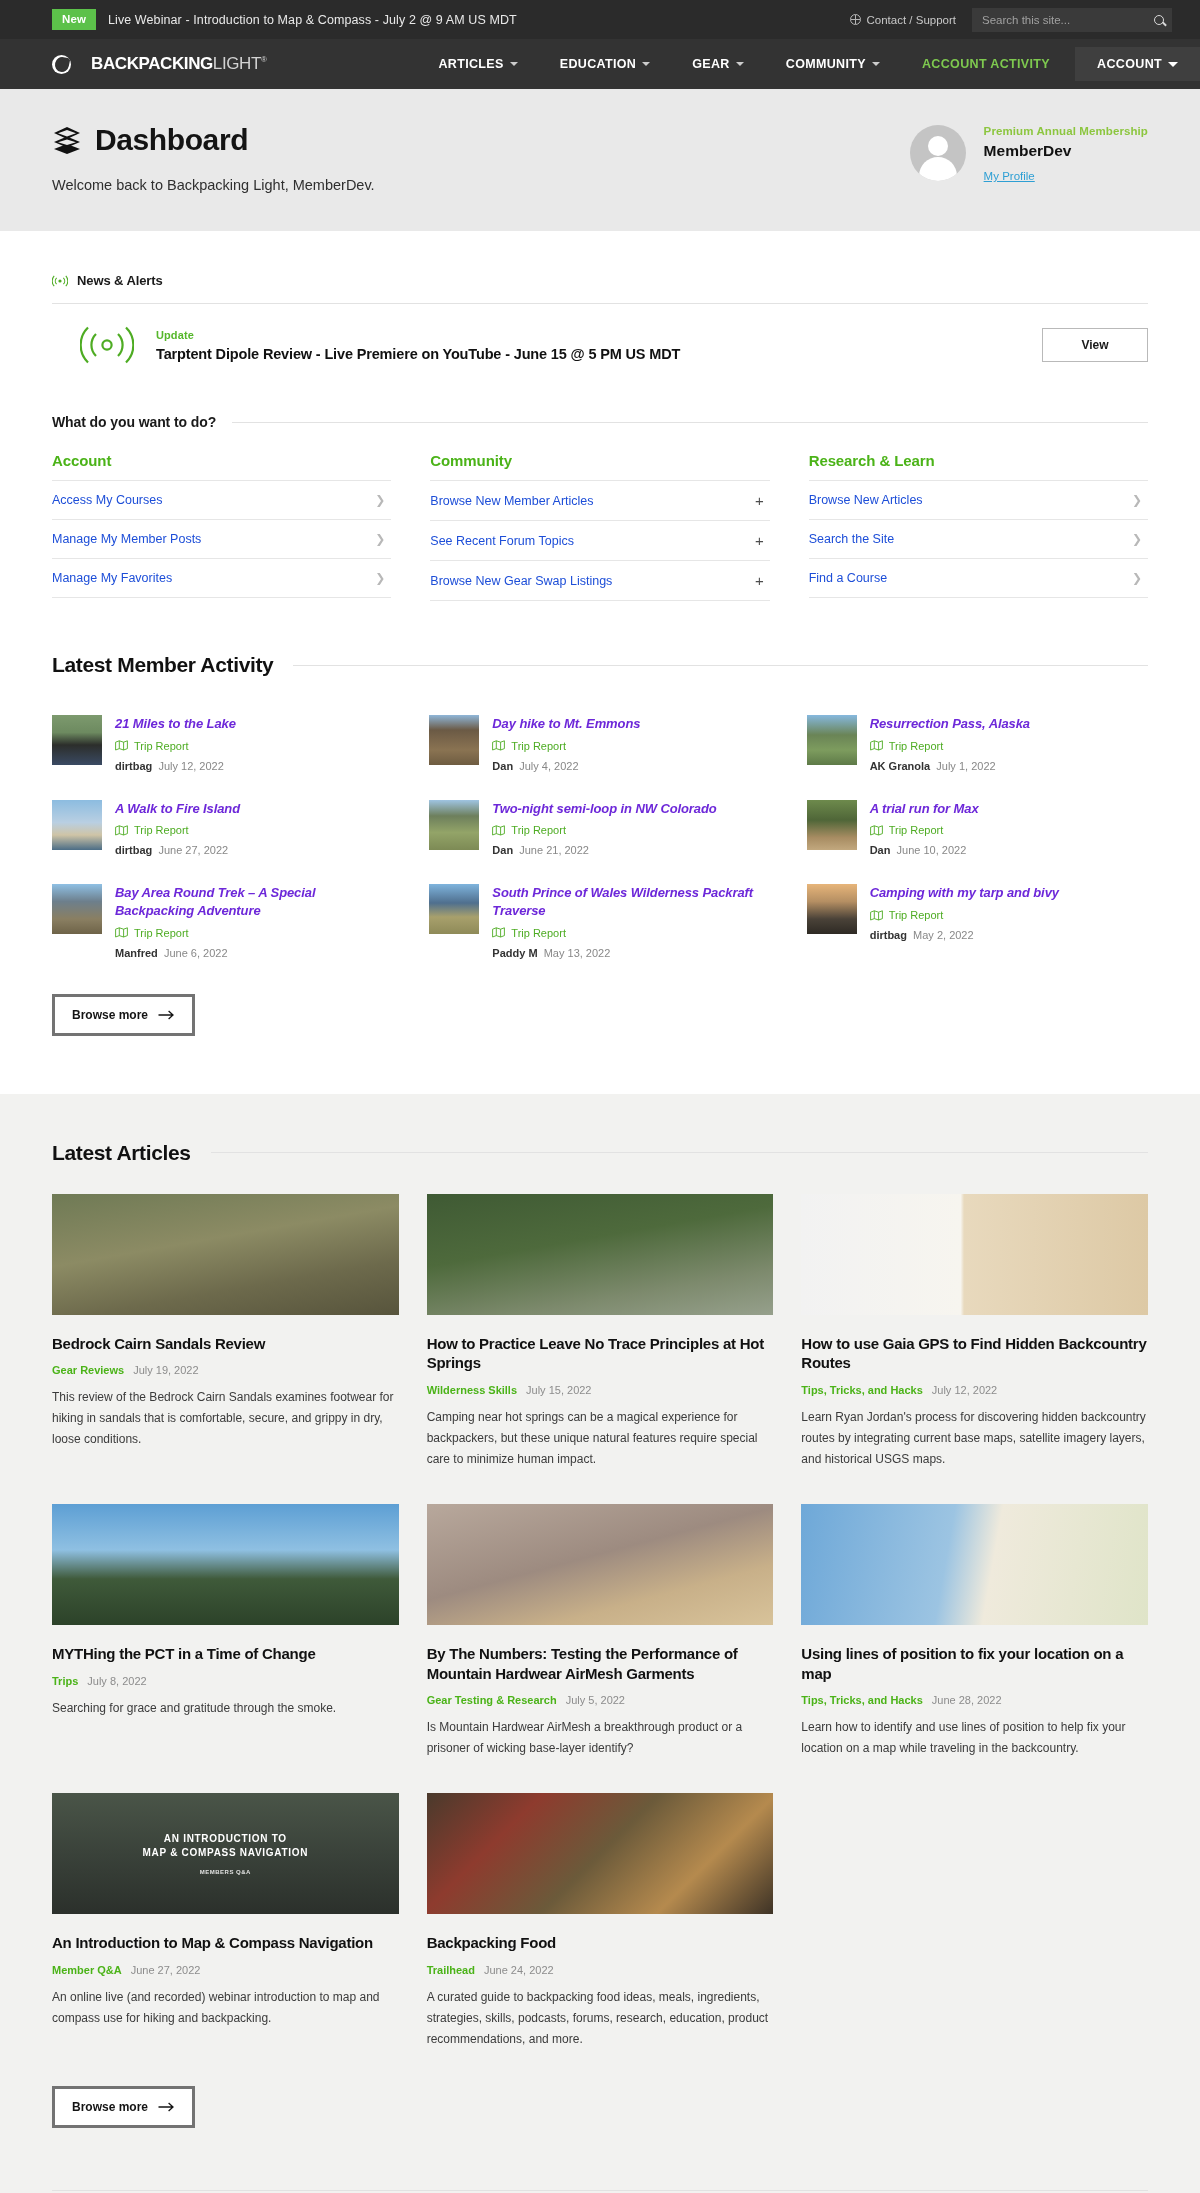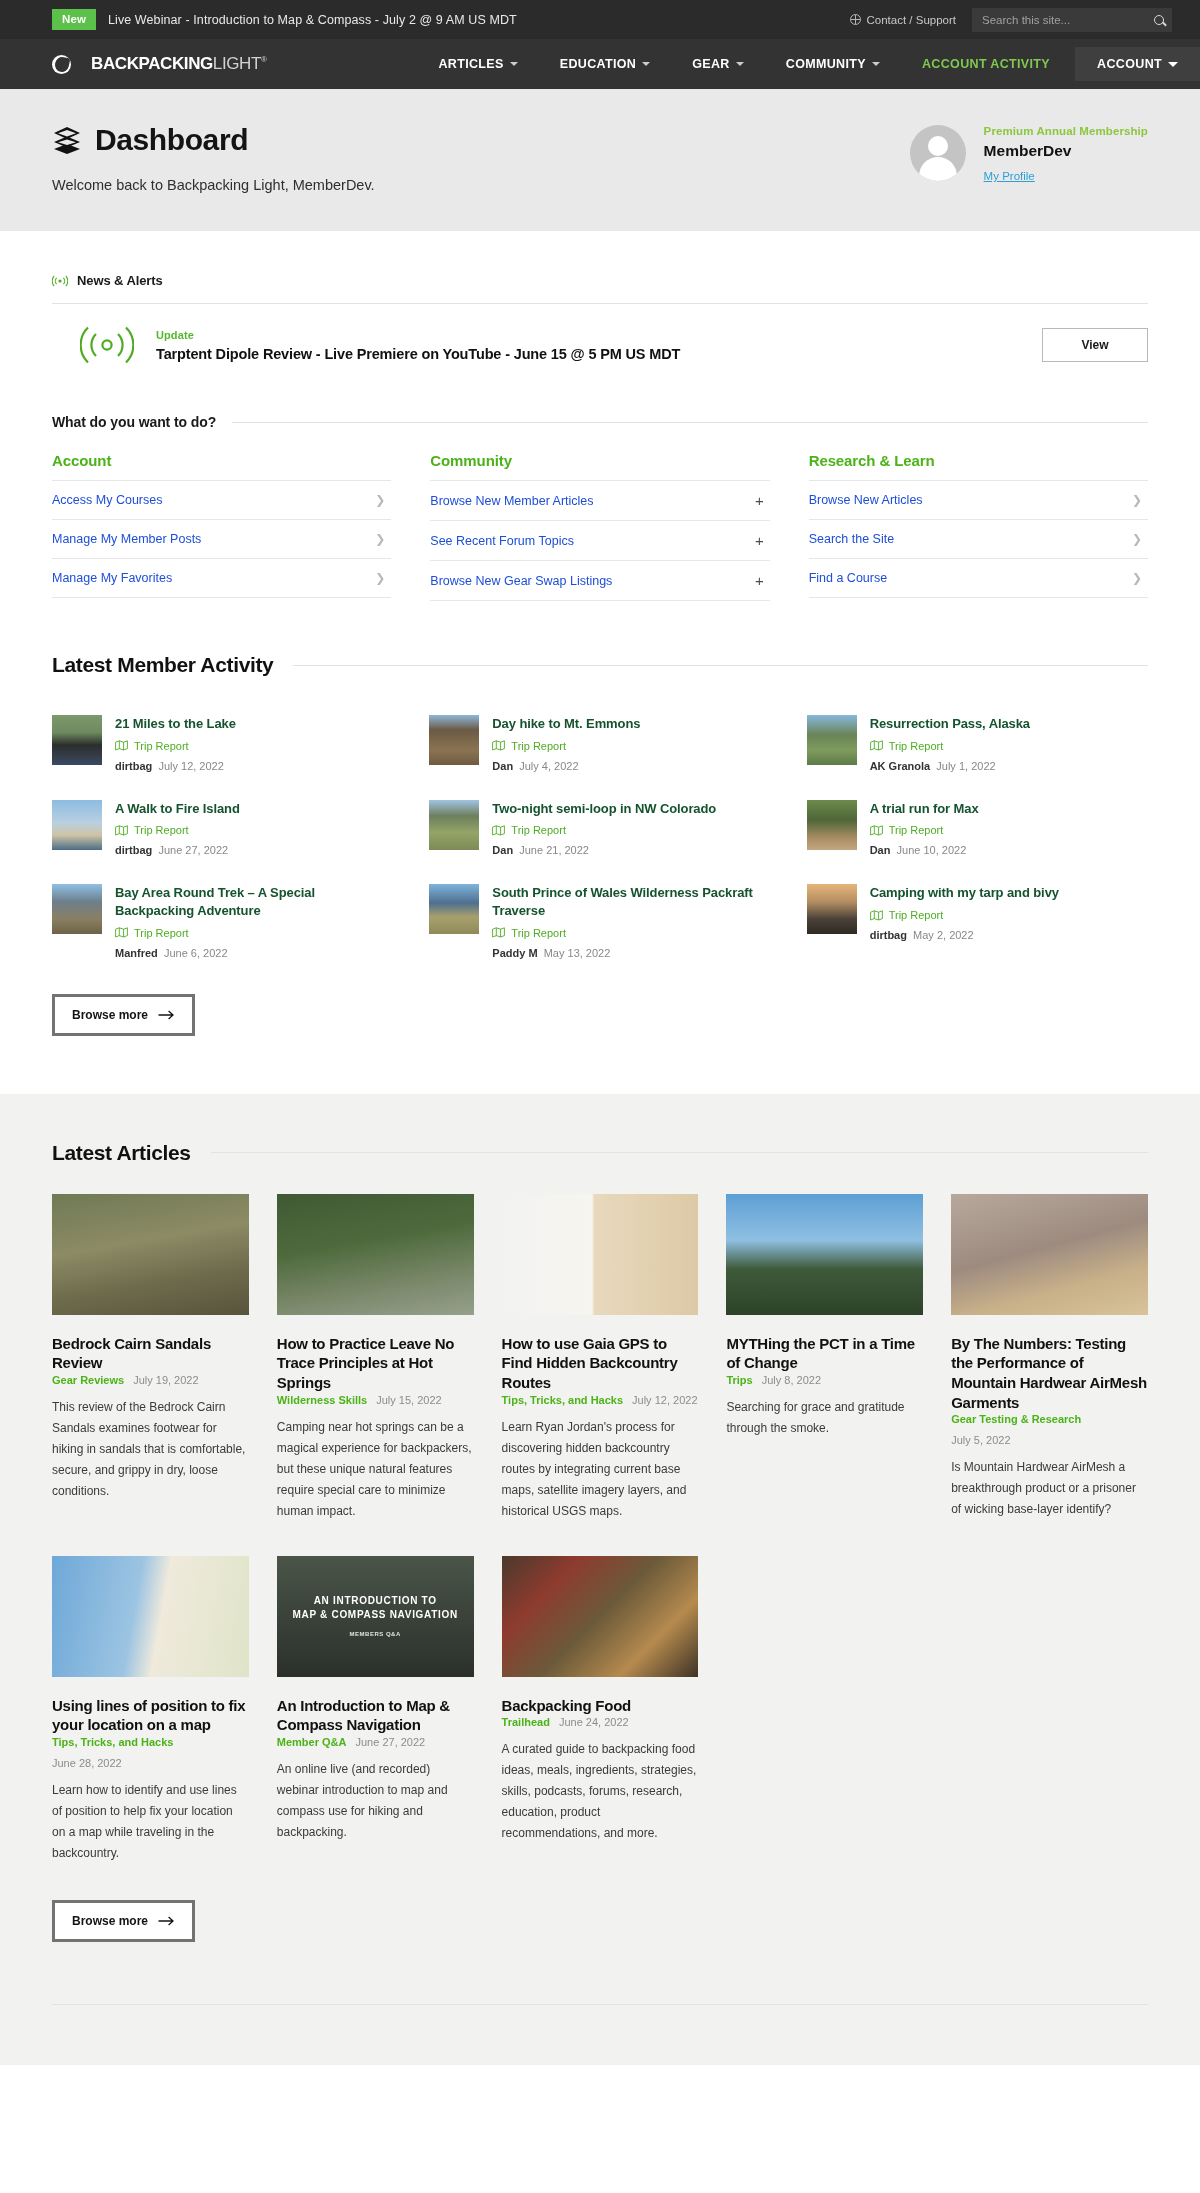--- a/index.html
+++ b/index.html
@@ -395,23 +395,24 @@
     width: 50px; height: 50px;
     flex: 0 0 auto;
     background: #9aa59b;
     background-size: cover;
     background-position: center;
   }
   .act-body { flex: 1; min-width: 0; }
   .act-title {
     font-size: 13px;
     font-weight: 700;
-    color: #14532d;
+    color: #6d28d9;
     line-height: 1.36;
     letter-spacing: -.1px;
+    font-style: italic;
   }
   .act-type {
     display: flex;
     align-items: center;
     gap: 6px;
     margin-top: 7px;
     color: #4eac23;
     font-size: 11px;
   }
   .map-ico { display: block; flex: 0 0 auto; }
@@ -436,21 +437,21 @@
     font-family: inherit;
   }
 
   
   .articles-wrap {
     background: #f2f2f0;
     padding: 47px 52px 60px 52px;
   }
   .art-grid {
     display: grid;
-    grid-template-columns: repeat(5, 1fr);
+    grid-template-columns: repeat(3, 1fr);
     column-gap: 28px;
     row-gap: 0;
     margin-top: 29px;
   }
   .art-card { cursor: pointer; padding-bottom: 34px; }
   .art-img {
     width: 100%;
     height: 121px;
     background: #b9c2bb;
     background-size: cover;
@@ -458,21 +459,21 @@
   }
   .art-title {
     margin-top: 19px;
     font-size: 15px;
     font-weight: 700;
     line-height: 1.31;
     color: #111111;
     letter-spacing: -.25px;
   }
   .art-meta {
-    margin-top: 1px;
+    margin-top: 11px;
     font-size: 11px;
     display: flex;
     align-items: baseline;
     gap: 9px;
     flex-wrap: wrap;
   }
   .art-cat { color: #4bb318; font-weight: 700; }
   .art-date { color: #8c8c8c; }
   .art-excerpt {
     margin-top: 11px;

